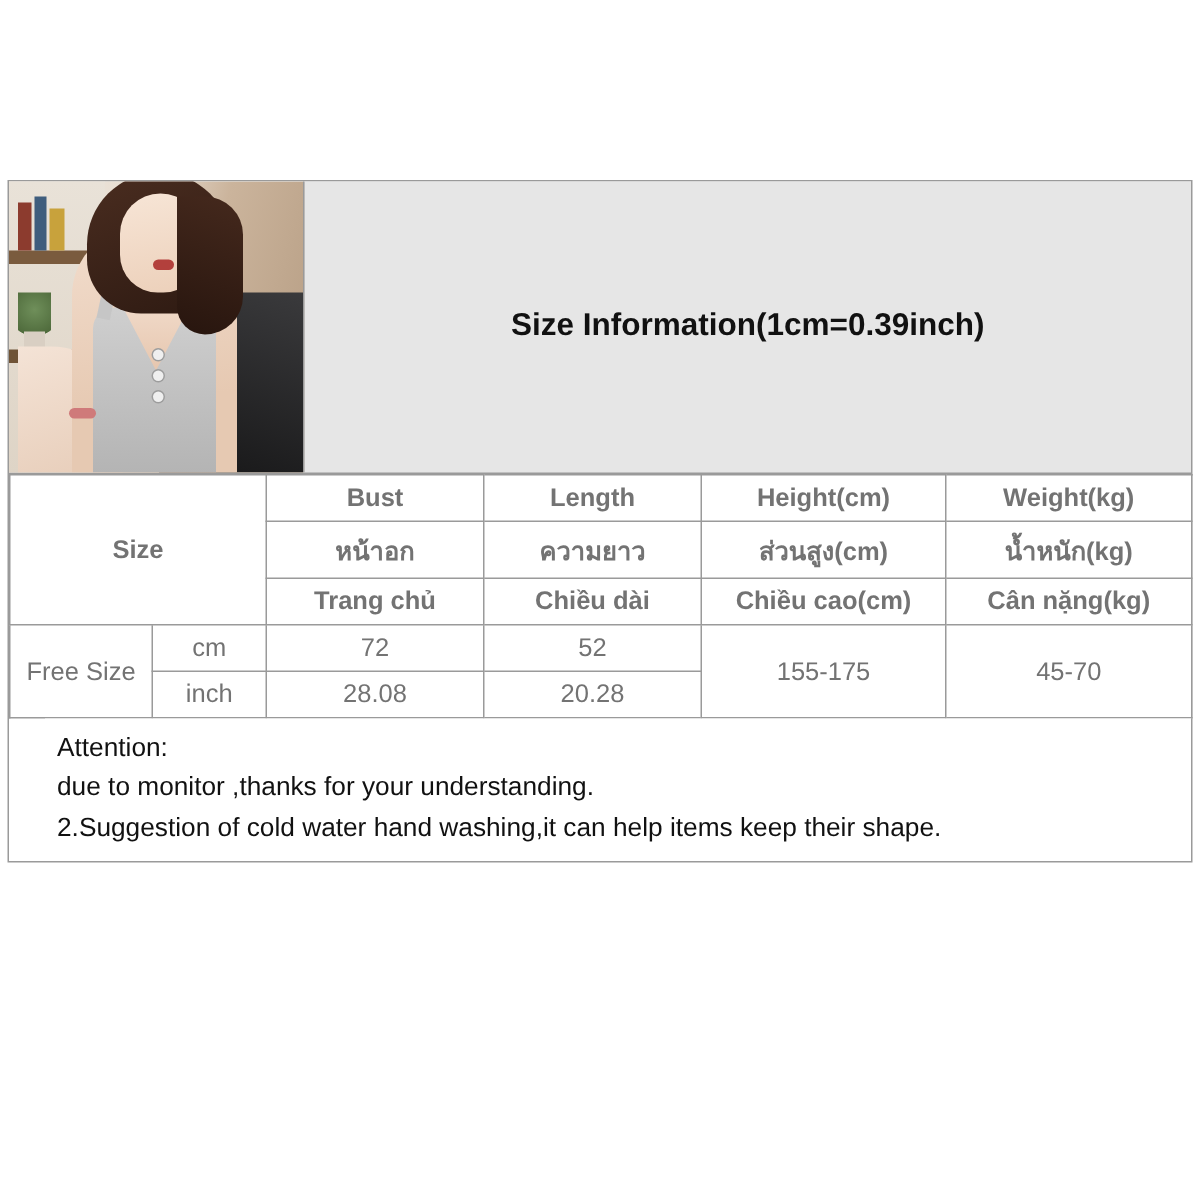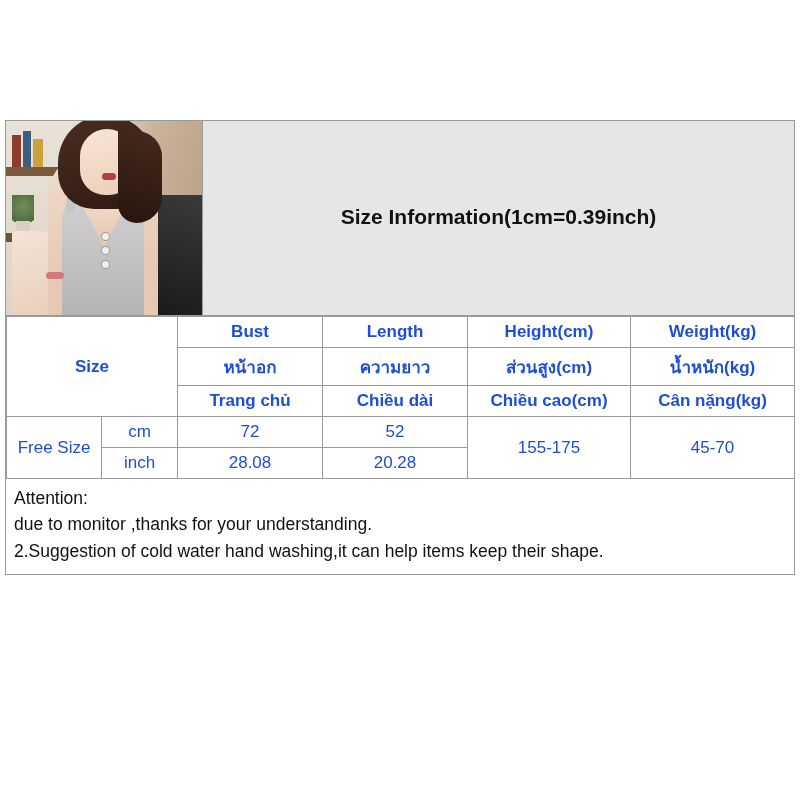--- a/index.html
+++ b/index.html
@@ -140,21 +140,21 @@
   table.size {
     border-collapse: collapse;
     width: 100%;
     table-layout: fixed;
   }
   table.size td {
     border: 1px solid #9a9a9a;
     text-align: center;
     vertical-align: middle;
     font-size: 17px;
-    color: #1d4ed8;
+    color: #737373;
     padding: 5px 2px;
     background: #ffffff;
   }
   td.hdr { background: #e6e6e6; font-weight: bold; }
   td.sizecell {
     background: #e6e6e6;
     font-weight: bold;
     font-size: 27px;
   }
   td.freesize {
@@ -166,20 +166,21 @@
   td.val { font-size: 19px; }
   td.range { font-size: 19px; background:#e6e6e6; }
 
   
   .attention {
     padding: 6px 8px 10px 8px;
     font-size: 17.5px;
     color: #111111;
     line-height: 1.5;
     background: #ffffff;
+    margin-left: 24px;
   }
   .attention div { white-space: nowrap; }
 </style>
 </head>
 <body>
 
 <div id="page">
   <div class="sheet">
 
     <div class="topblock">

